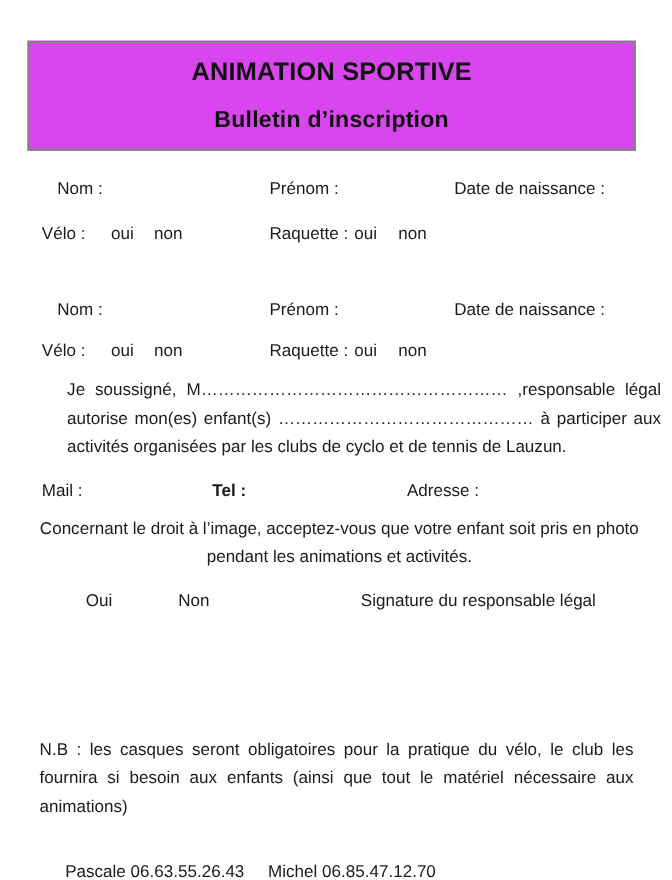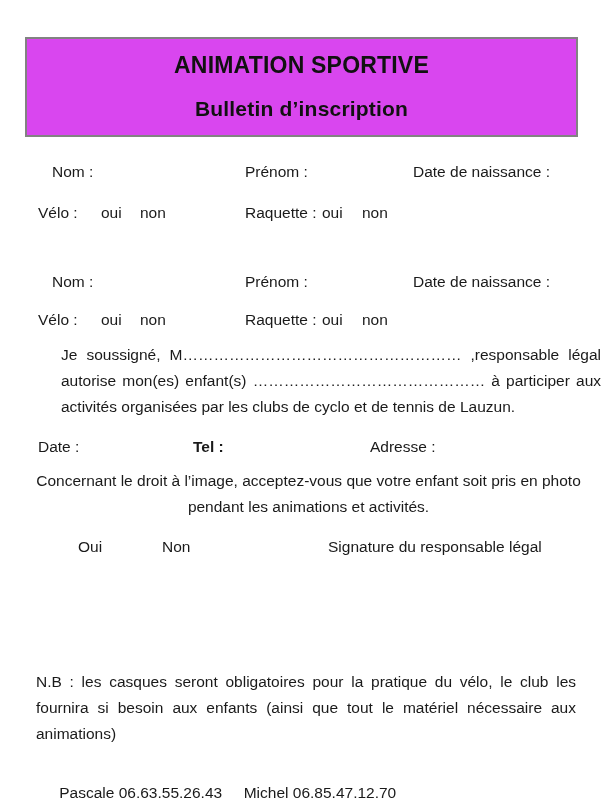--- a/index.html
+++ b/index.html
@@ -152,21 +152,21 @@
     <div class="t field-raquette" style="top:310px;">Raquette :</div>
     <div class="t" style="left:322px; top:310px;">oui</div>
     <div class="t" style="left:362px; top:310px;">non</div>
   </div>
 
   <div class="para para-auth">
     <span>Je soussigné, M</span><span class="dots">………………………………………………</span><span> ,responsable légal autorise mon(es) enfant(s) </span><span class="dots">………………………………………</span><span> à participer aux activités organisées par les clubs de cyclo et de tennis de Lauzun.</span>
   </div>
 
   <div>
-    <div class="t" style="left:38px; top:437px;">Date :</div>
+    <div class="t" style="left:38px; top:437px;">Mail :</div>
     <div class="t" style="left:193px; top:437px;font-weight:bold;">Tel :</div>
     <div class="t" style="left:370px; top:437px;">Adresse :</div>
   </div>
 
   <div class="para para-image">Concernant le droit à l’image, acceptez-vous que votre enfant soit pris en photo pendant les animations et activités.</div>
 
   <div>
     <div class="t" style="left:78px; top:537px;">Oui</div>
     <div class="t" style="left:162px; top:537px;">Non</div>
     <div class="t" style="left:328px; top:537px;">Signature du responsable légal</div>

